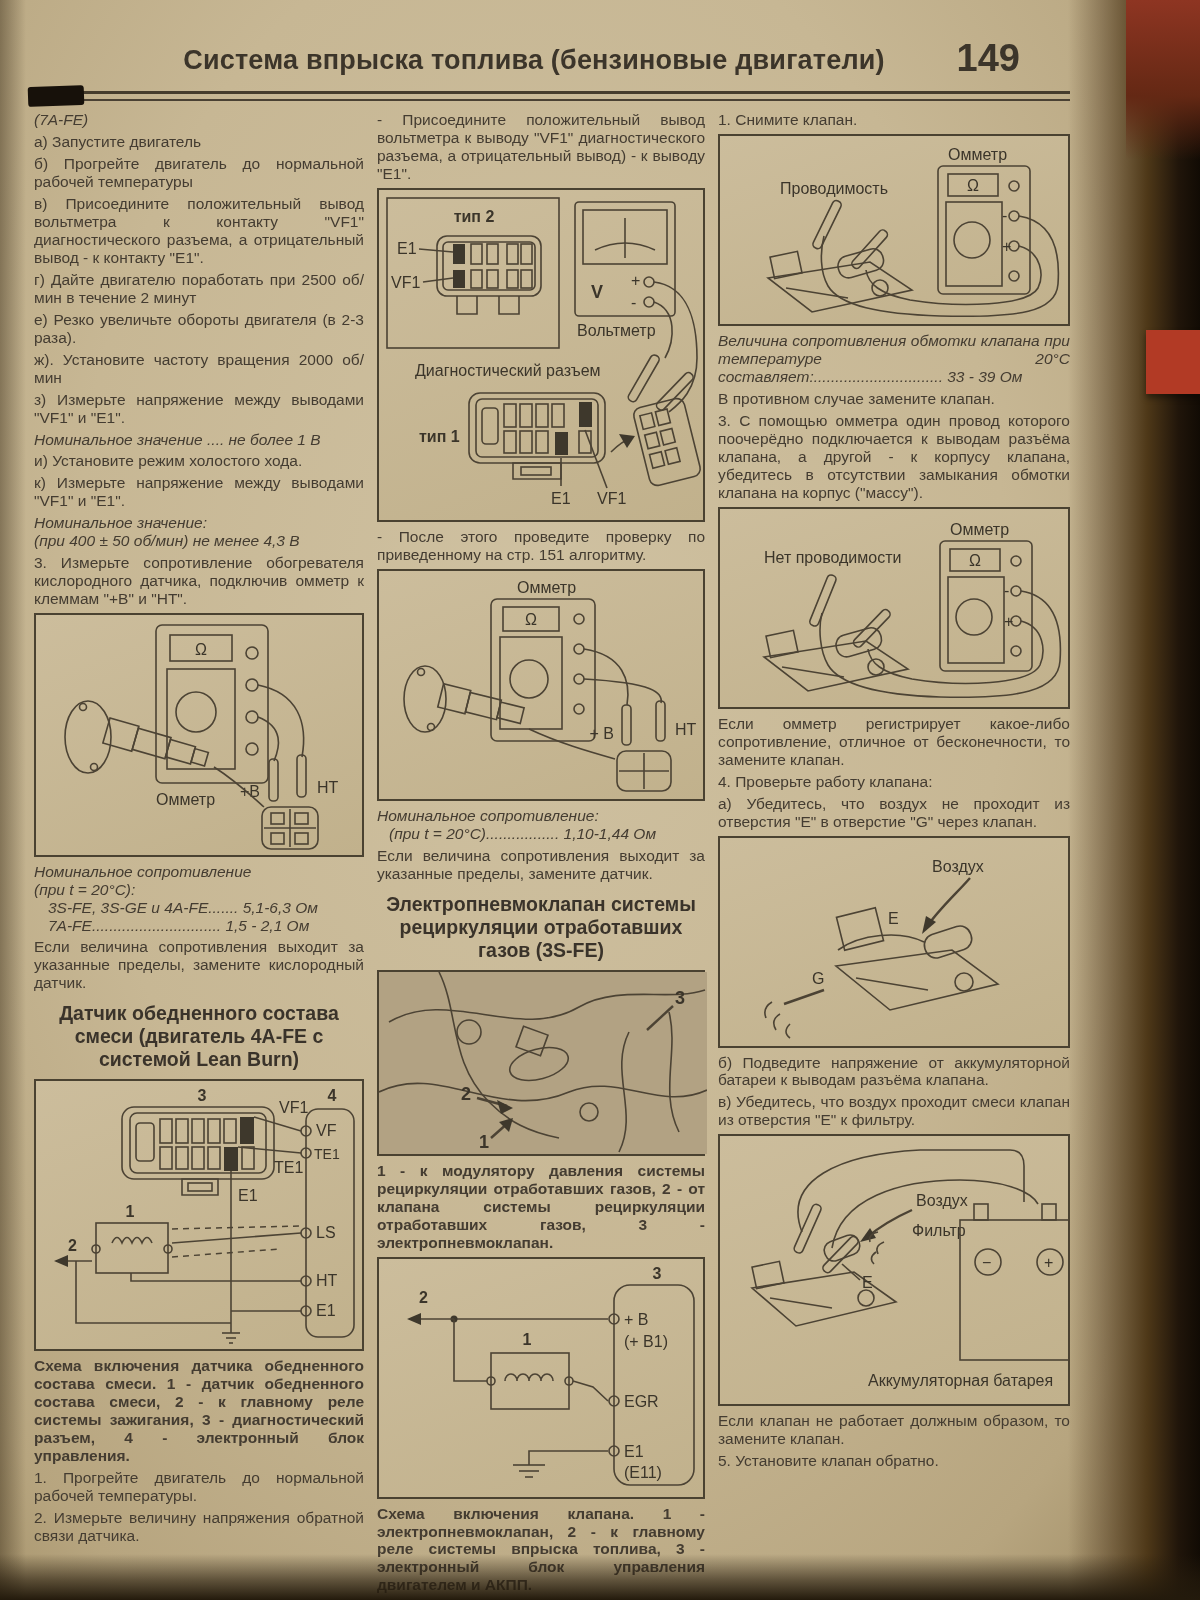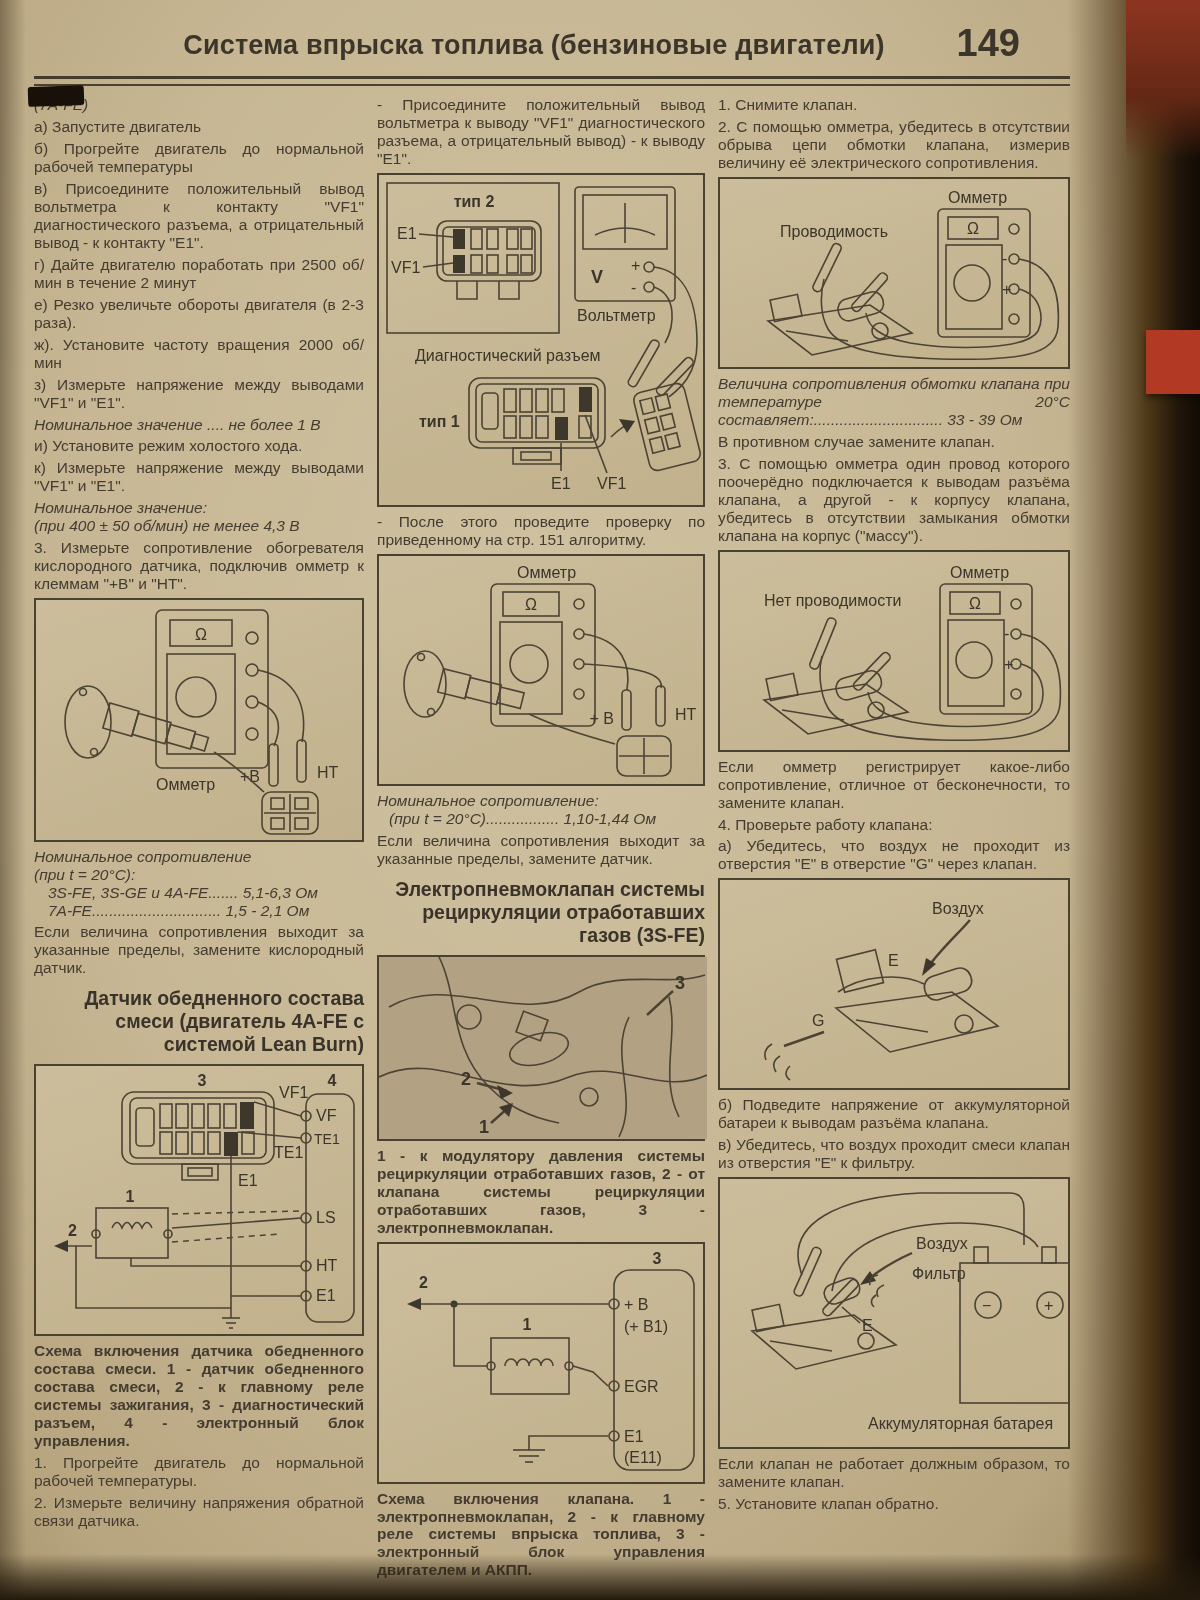--- a/index.html
+++ b/index.html
@@ -1,30 +1,30 @@
 <!DOCTYPE html>
 <html><head>
 <meta charset="utf-8">
 <style>
   html,body{margin:0;padding:0;background:#1c1610;}
   .scan{position:relative;width:1200px;height:1600px;overflow:hidden;
     font-family:"Liberation Sans",sans-serif;color:#443c31;
     background:radial-gradient(ellipse at 45% 38%,#cfc1a1 0%,#c7b794 50%,#b7a57f 82%,#9a875f 100%);}
-  .page{position:absolute;inset:0;padding:16px 30px 0 34px;}
+  .page{position:absolute;inset:0;padding:31px 30px 0 34px;}
   .header{position:relative;height:56px;}
   .title{position:absolute;left:120px;width:760px;text-align:center;top:14px;
     font-weight:bold;font-size:27px;letter-spacing:.2px;color:#3c352a;}
   .pagenum{position:absolute;right:150px;top:6px;font-weight:bold;font-size:38px;color:#3c352a;}
   .rule{width:1036px;height:5px;border-top:3px solid #453c2c;border-bottom:2px solid #4a4133;margin-top:4px;}
   .cols{display:flex;gap:13px;margin-top:10px;}
   .col{font-size:15.5px;line-height:1.16;text-align:justify;}
   .cl{width:330px;} .cm{width:328px;} .cr{width:352px;}
   .col p{margin:0 0 4px 0;}
   .it{font-style:italic;}
-  .h{font-weight:bold;font-size:19.5px;line-height:1.18;text-align:right;margin:10px 0 8px 0;color:#3a332a;}
+  .h{font-weight:bold;font-size:19.5px;line-height:1.18;text-align:center;margin:10px 0 8px 0;color:#3a332a;}
   .cap{font-weight:bold;margin:3px 0 9px 0;}
   .fig{border:2px solid #4a4231;margin:5px 0 6px 0;background:linear-gradient(160deg,#ccbd9c,#c1b18c);}
   svg{display:block;}
   .ln{stroke:#4c4334;fill:none;stroke-width:1.6;}
   .thk{stroke:#4c4334;fill:none;stroke-width:2.4;}
   .dsh{stroke:#4c4334;fill:none;stroke-width:1.5;stroke-dasharray:6 5;}
   .fl{fill:#3e382c;stroke:none;}
   svg text{fill:#3b352a;stroke:none;font-size:16px;font-family:"Liberation Sans",sans-serif;}
   text.sm{font-size:14px;} text.bd{font-weight:bold;} text.lg{font-size:18px;font-weight:bold;}
   .edge-left{position:absolute;top:0;left:0;width:26px;height:100%;
@@ -351,21 +351,20 @@
             <line class="ln" x1="140" y1="212" x2="160" y2="212"></line>
             <line class="ln" x1="146" y1="218" x2="154" y2="218"></line>
           </svg>
         </div>
 
         <p class="cap">Схема включения клапана. 1 - электропневмоклапан, 2 - к главному реле системы впрыска топлива, 3 - электронный блок управления двигателем и АКПП.</p>
       </div>
 
       <div class="col cr">
         <p>1. Снимите клапан.</p>
-        <p>2. С помощью омметра, убедитесь в отсутствии обрыва цепи обмотки клапана, измерив величину её электрического сопротивления.</p>
 
         <div class="fig">
           <svg viewBox="0 0 350 188" width="350" height="188">
             <text x="228" y="24">Омметр</text>
             <rect class="ln" x="218" y="30" width="92" height="128" rx="5"></rect>
             <rect class="ln" x="228" y="38" width="50" height="22"></rect>
             <text x="253" y="55" text-anchor="middle">Ω</text>
             <rect class="ln" x="226" y="66" width="56" height="84"></rect>
             <circle class="ln" cx="252" cy="104" r="18"></circle>
             <circle class="ln" cx="294" cy="50" r="5"></circle>

